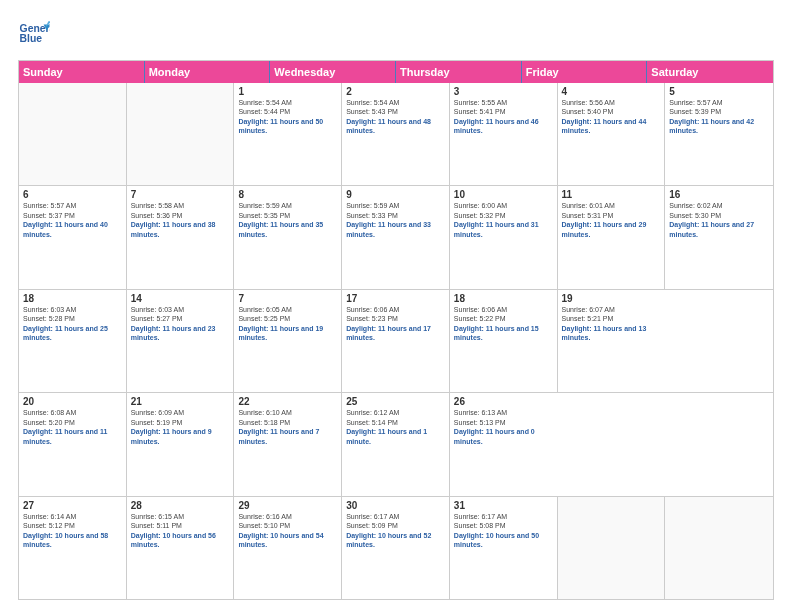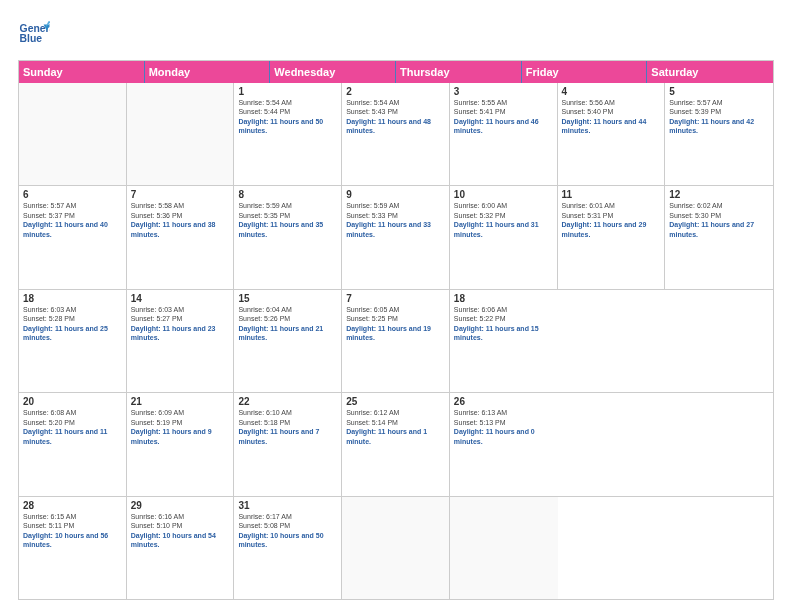--- a/index.html
+++ b/index.html
@@ -175,45 +175,49 @@
           </div>
           <div class="cal-cell">
             <div class="day-num">10</div>
             <div class="cell-info">Sunrise: 6:00 AM<br>Sunset: 5:32 PM<br><span class="highlight">Daylight: 11 hours and 31 minutes.</span></div>
           </div>
           <div class="cal-cell">
             <div class="day-num">11</div>
             <div class="cell-info">Sunrise: 6:01 AM<br>Sunset: 5:31 PM<br><span class="highlight">Daylight: 11 hours and 29 minutes.</span></div>
           </div>
           <div class="cal-cell">
-            <div class="day-num">12</div>
+            <div class="day-num">16</div>
             <div class="cell-info">Sunrise: 6:02 AM<br>Sunset: 5:30 PM<br><span class="highlight">Daylight: 11 hours and 27 minutes.</span></div>
           </div>
         </div>
         <div class="cal-row">
           <div class="cal-cell">
             <div class="day-num">18</div>
             <div class="cell-info">Sunrise: 6:03 AM<br>Sunset: 5:28 PM<br><span class="highlight">Daylight: 11 hours and 25 minutes.</span></div>
           </div>
           <div class="cal-cell">
             <div class="day-num">14</div>
             <div class="cell-info">Sunrise: 6:03 AM<br>Sunset: 5:27 PM<br><span class="highlight">Daylight: 11 hours and 23 minutes.</span></div>
           </div>
           <div class="cal-cell">
-            <div class="day-num">15</div>
-            <div class="cell-info">Sunrise: 6:04 AM<br>Sunset: 5:26 PM<br><span class="highlight">Daylight: 11 hours and 21 minutes.</span></div>
-          </div>
-          <div class="cal-cell">
             <div class="day-num">7</div>
             <div class="cell-info">Sunrise: 6:05 AM<br>Sunset: 5:25 PM<br><span class="highlight">Daylight: 11 hours and 19 minutes.</span></div>
           </div>
           <div class="cal-cell">
+            <div class="day-num">17</div>
+            <div class="cell-info">Sunrise: 6:06 AM<br>Sunset: 5:23 PM<br><span class="highlight">Daylight: 11 hours and 17 minutes.</span></div>
+          </div>
+          <div class="cal-cell">
             <div class="day-num">18</div>
             <div class="cell-info">Sunrise: 6:06 AM<br>Sunset: 5:22 PM<br><span class="highlight">Daylight: 11 hours and 15 minutes.</span></div>
           </div>
+          <div class="cal-cell">
+            <div class="day-num">19</div>
+            <div class="cell-info">Sunrise: 6:07 AM<br>Sunset: 5:21 PM<br><span class="highlight">Daylight: 11 hours and 13 minutes.</span></div>
+          </div>
         </div>
         <div class="cal-row">
           <div class="cal-cell">
             <div class="day-num">20</div>
             <div class="cell-info">Sunrise: 6:08 AM<br>Sunset: 5:20 PM<br><span class="highlight">Daylight: 11 hours and 11 minutes.</span></div>
           </div>
           <div class="cal-cell">
             <div class="day-num">21</div>
             <div class="cell-info">Sunrise: 6:09 AM<br>Sunset: 5:19 PM<br><span class="highlight">Daylight: 11 hours and 9 minutes.</span></div>
           </div>
@@ -225,26 +229,34 @@
             <div class="day-num">25</div>
             <div class="cell-info">Sunrise: 6:12 AM<br>Sunset: 5:14 PM<br><span class="highlight">Daylight: 11 hours and 1 minute.</span></div>
           </div>
           <div class="cal-cell">
             <div class="day-num">26</div>
             <div class="cell-info">Sunrise: 6:13 AM<br>Sunset: 5:13 PM<br><span class="highlight">Daylight: 11 hours and 0 minutes.</span></div>
           </div>
         </div>
         <div class="cal-row">
           <div class="cal-cell">
+            <div class="day-num">27</div>
+            <div class="cell-info">Sunrise: 6:14 AM<br>Sunset: 5:12 PM<br><span class="highlight">Daylight: 10 hours and 58 minutes.</span></div>
+          </div>
+          <div class="cal-cell">
             <div class="day-num">28</div>
             <div class="cell-info">Sunrise: 6:15 AM<br>Sunset: 5:11 PM<br><span class="highlight">Daylight: 10 hours and 56 minutes.</span></div>
           </div>
           <div class="cal-cell">
             <div class="day-num">29</div>
             <div class="cell-info">Sunrise: 6:16 AM<br>Sunset: 5:10 PM<br><span class="highlight">Daylight: 10 hours and 54 minutes.</span></div>
+          </div>
+          <div class="cal-cell">
+            <div class="day-num">30</div>
+            <div class="cell-info">Sunrise: 6:17 AM<br>Sunset: 5:09 PM<br><span class="highlight">Daylight: 10 hours and 52 minutes.</span></div>
           </div>
           <div class="cal-cell">
             <div class="day-num">31</div>
             <div class="cell-info">Sunrise: 6:17 AM<br>Sunset: 5:08 PM<br><span class="highlight">Daylight: 10 hours and 50 minutes.</span></div>
           </div>
           <div class="cal-cell empty"></div>
           <div class="cal-cell empty"></div>
         </div>
       </div>
   </div>

